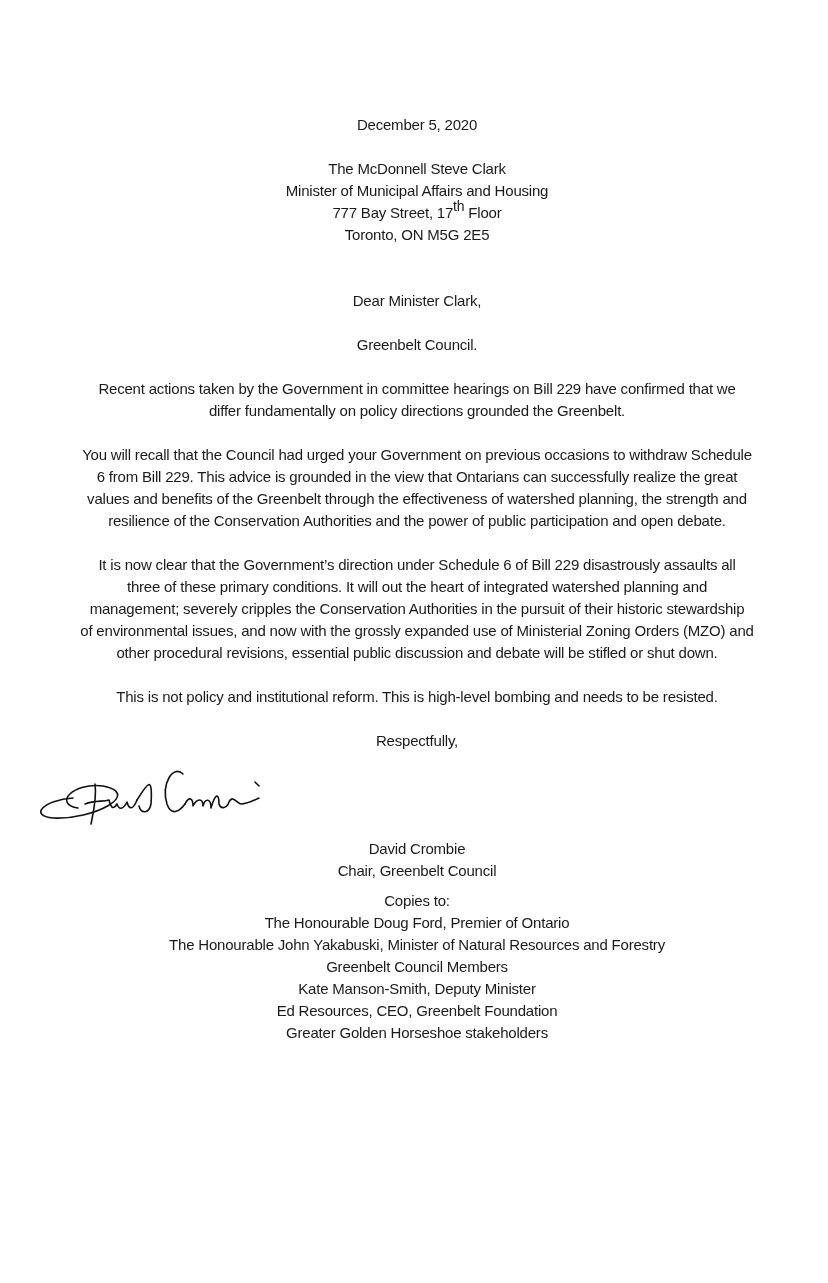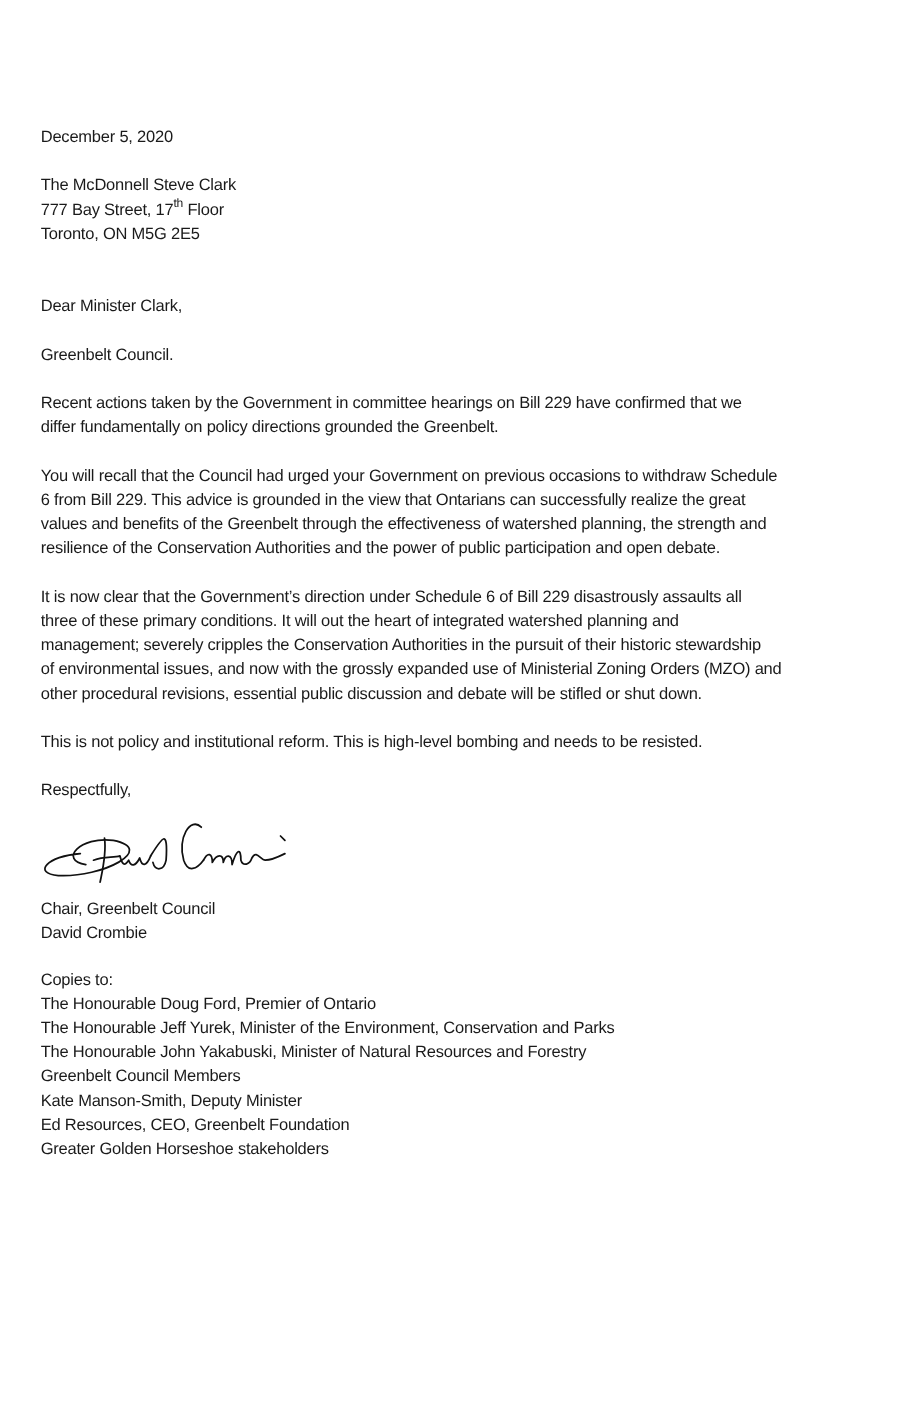--- a/index.html
+++ b/index.html
@@ -1,38 +1,39 @@
 <!DOCTYPE html>
 <html><head>
 <meta charset="utf-8">
 <style>
   html, body { margin: 0; padding: 0; background: #ffffff; }
   body { width: 828px; height: 1283px; position: relative; overflow: hidden;
          font-family: "Liberation Sans", sans-serif; color: #1a1a1a; }
   .page { position: absolute; left: 37px; top: 114px; width: 760px;
-          font-size: 15px; line-height: 22px; letter-spacing: -0.2px; }
+          font-size: 15px; line-height: 22px; letter-spacing: -0.2px; text-align: center; }
   .line { display: block; white-space: nowrap; }
   .para { margin: 0 0 22px 0; }
   .block { margin: 0; }
-  sup { font-size: 11px; line-height: 0; position: relative; top: -1px; }
+  sup { font-size: 14px; line-height: 0; position: relative; top: -1px; }
   .gap-date { height: 22px; }
   .gap-addr { height: 44px; }
   .sig { display: block; width: 270px; height: 80px; margin: 2px 0 4px -4px; }
   .sig path { fill: none; stroke: #111; stroke-width: 1.6; stroke-linecap: round; stroke-linejoin: round; }
-  .copies { margin-top: 20px; }
+  .copies { margin-top: 8px; }
 </style>
 </head>
 <body>
 
 <div class="page">
   <div class="line">December 5, 2020</div>
   <div class="gap-date"></div>
 
   <div class="block">
     <span class="line">The McDonnell Steve Clark</span>
+    <span class="line">Minister of Municipal Affairs and Housing</span>
     <span class="line"><span>777 Bay Street, 17</span><sup>th</sup><span> Floor</span></span>
     <span class="line">Toronto, ON M5G 2E5</span>
   </div>
   <div class="gap-addr"></div>
 
   <p class="para">
       <span class="line">Dear Minister Clark,</span>
     </p>
 
   <p class="para">
@@ -65,27 +66,26 @@
     <path d="M40 44 C 10 46, -4 62, 20 64 C 60 66, 110 40, 70 32 C 40 28, 20 50, 45 54"></path>
     <path d="M62 30 C 64 44, 60 60, 58 70"></path>
     <path d="M52 50 C 62 46, 70 48, 76 46 C 78 54, 80 56, 84 50 C 86 56, 90 56, 94 48 C 96 56, 100 56, 104 46"></path>
     <path d="M104 46 C 114 30, 120 20, 118 50 C 116 60, 108 60, 106 52"></path>
     <path d="M150 20 C 140 10, 128 30, 134 50 C 138 62, 146 58, 152 50"></path>
     <path d="M152 50 C 156 42, 160 44, 160 52 C 164 44, 170 44, 170 52 C 172 44, 178 44, 178 54 C 182 40, 186 38, 186 50 C 188 56, 194 54, 196 48 C 200 40, 204 50, 208 50 C 214 50, 222 46, 226 44"></path>
     <path d="M222 28 L 226 32"></path>
   </svg>
 
   <div class="block">
+    <span class="line">David Crombie</span>
     <span class="line">Chair, Greenbelt Council</span>
-    <span class="line">David Crombie</span>
   </div>
 
   <div class="block copies">
     <span class="line">Copies to:</span>
     <span class="line">The Honourable Doug Ford, Premier of Ontario</span>
-    <span class="line">The Honourable Jeff Yurek, Minister of the Environment, Conservation and Parks</span>
     <span class="line">The Honourable John Yakabuski, Minister of Natural Resources and Forestry</span>
     <span class="line">Greenbelt Council Members</span>
     <span class="line">Kate Manson-Smith, Deputy Minister</span>
     <span class="line">Ed Resources, CEO, Greenbelt Foundation</span>
     <span class="line">Greater Golden Horseshoe stakeholders</span>
   </div>
 </div>
 
 </body></html>

